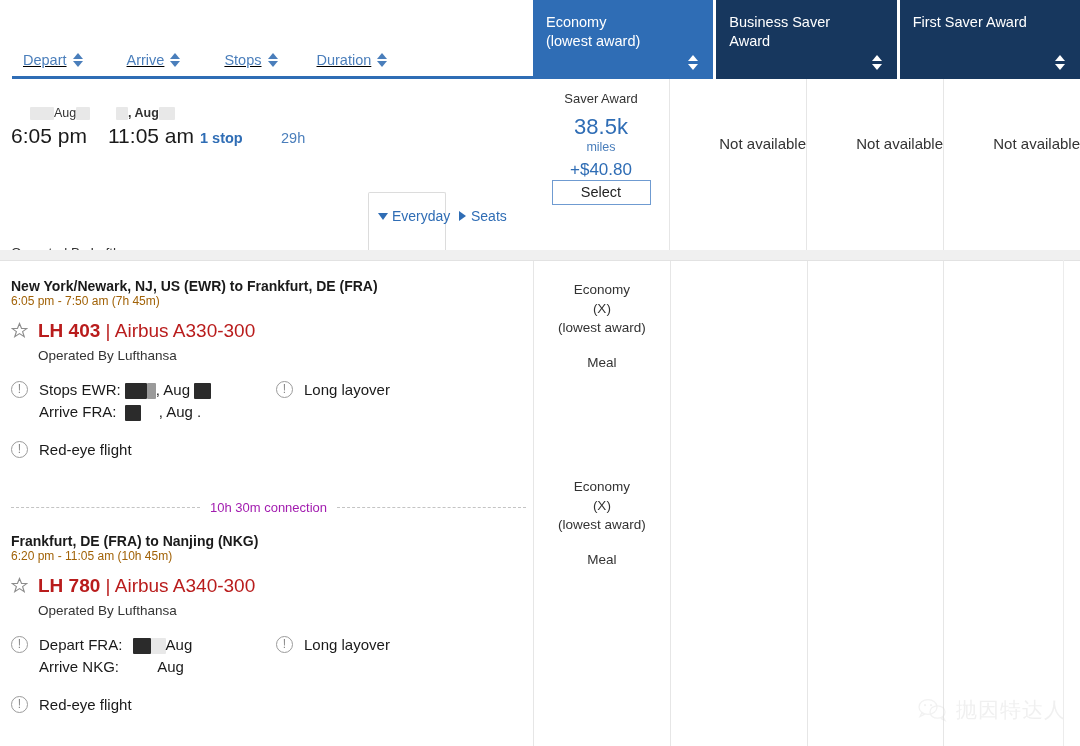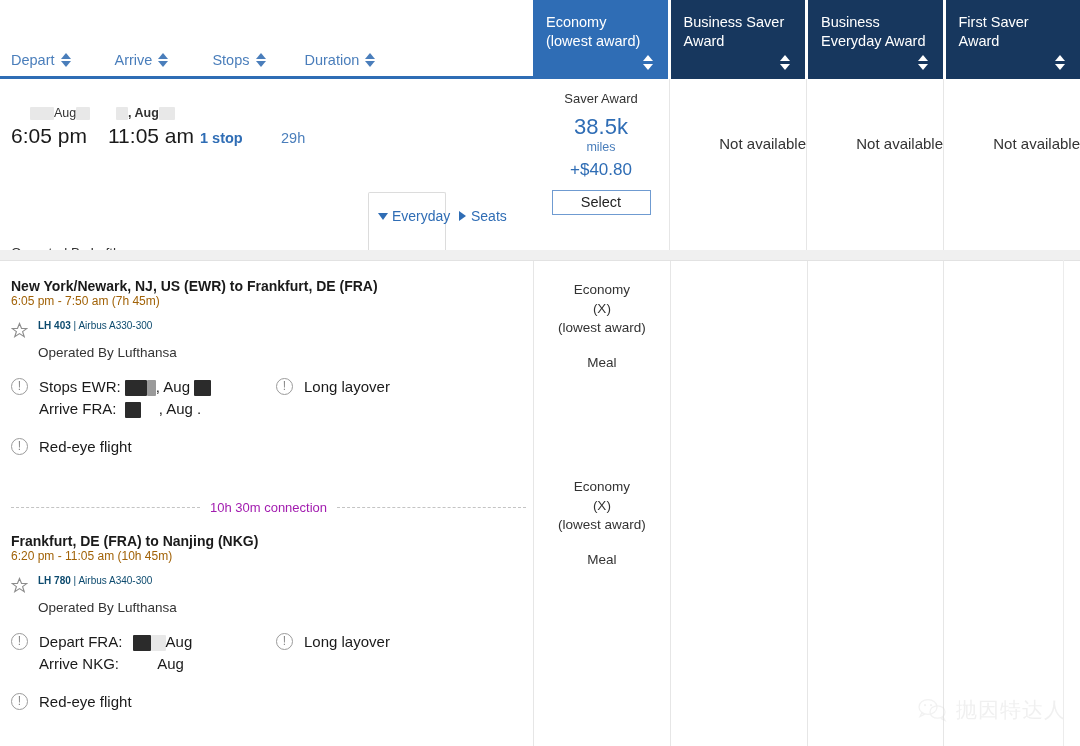--- a/index.html
+++ b/index.html
@@ -34,22 +34,23 @@
   }
   .sort-arrows .up, .sort-arrows .dn {
     position:absolute; left:0; width:0; height:0;
     border-left: 5px solid transparent; border-right: 5px solid transparent;
   }
   .sort-arrows .up { top:0; border-bottom: 6px solid #ffffff; }
   .sort-arrows .dn { bottom:0; border-top: 6px solid #ffffff; }
 
   
   .sortbar {
-    position: absolute; top: 46px; left: 0; width: 533px; height: 33px;
+    position: absolute; top: 46px; left: 12px; width: 533px; height: 33px;
     border-bottom: 3px solid #2f6db5;
+    text-decoration: underline;
   }
   .sortbar .sorts { display: flex; padding-left: 11px; align-items: center; height: 28px; }
   .sort-item {
     display: flex; align-items: center; gap: 6px;
     color: #4a7ebb; font-size: 14.5px; margin-right: 45px;
   }
   .sort-item:nth-child(3) { margin-right: 40px; }
   .sort-arrows.blue .up { border-bottom-color: #4a7ebb; }
   .sort-arrows.blue .dn { border-top-color: #4a7ebb; }
   .sort-arrows.inl { position: relative; right:auto; bottom:auto; display:inline-block;
@@ -105,21 +106,21 @@
 
   
   .fare-cells { position:absolute; top:79px; left:533px; right:0; height:171px; display:flex; }
   .fare-cell { flex:1 1 0; position:relative; text-align:center; }
   .fare-cell + .fare-cell { border-left: 1px solid #e6e6e6; }
   .fc-label { margin-top:12px; font-size:13px; color:#333; }
   .fc-miles { margin-top:9px; font-size:22px; color:#2f6db5; line-height:24px; }
   .fc-miles-unit { font-size:12.5px; color:#4a7ebb; line-height:16px; }
   .fc-cash { margin-top:5px; font-size:17px; color:#2f6db5; }
   .select-btn {
-    display:inline-block; margin-top:10px;
+    display:inline-block; margin-top:0;
     width: 99px; height: 25px; line-height:23px;
     border:1px solid #6f9bd1; background:#fff;
     font-size:14.5px; color:#222; cursor:pointer;
   }
   .fc-na { margin-top:56px; font-size:15px; color:#333;text-align:right; }
 
   
   .gap { position:absolute; top:250px; left:0; right:0; height:10px; background:#f0f0f0; }
 
   
@@ -133,21 +134,21 @@
   .exp-col.first { border-left:1px solid #e6e6e6; }
 
   .cabin-info { text-align:center; font-size:13.5px; color:#333; line-height:19px; }
   .cabin-meal { text-align:center; font-size:13.5px; color:#333; margin-top:18px; }
 
   .seg { position:absolute; left:11px; width:515px; }
   .seg-title { font-size:14px; font-weight:bold; color:#1a1a1a; }
   .seg-times { font-size:12px; color:#a16207; }
   .seg-flight { display:flex; align-items:flex-start; gap:10px; margin-top:12px; }
   .star-ico { width:17px; height:17px; flex:none; margin-top:2px; }
-  .seg-fl-text { font-size:10px; color:#0c4a6e; }
+  .seg-fl-text { font-size:19px; color:#b91c1c; }
   .seg-fl-text b { font-weight:bold; }
   .seg-operated { font-size:13.5px; color:#333; margin-top:6px; margin-left:27px; }
 
   .note { display:flex; align-items:flex-start; gap:11px; margin-top:16px; }
   .i-ico {
     width:17px; height:17px; border:1px solid #9b9b9b; border-radius:50%;
     flex:none; position:relative; margin-top:2px;
   }
   .i-ico::before {
     content:"!"; position:absolute; left:0; right:0; top:-1px;
@@ -184,28 +185,20 @@
       <span class="tab-label">Economy
 (lowest award)</span>
       <span class="sort-arrows">
           <i class="up"></i>
           <i class="dn"></i>
         </span>
     </div>
     <div class="fare-tab">
       <span class="tab-label">Business Saver
 Award</span>
-      <span class="sort-arrows">
-          <i class="up"></i>
-          <i class="dn"></i>
-        </span>
-    </div>
-    <div class="fare-tab">
-      <span class="tab-label">Business
-Everyday Award</span>
       <span class="sort-arrows">
           <i class="up"></i>
           <i class="dn"></i>
         </span>
     </div>
     <div class="fare-tab">
       <span class="tab-label">First Saver Award</span>
       <span class="sort-arrows">
           <i class="up"></i>
           <i class="dn"></i>

